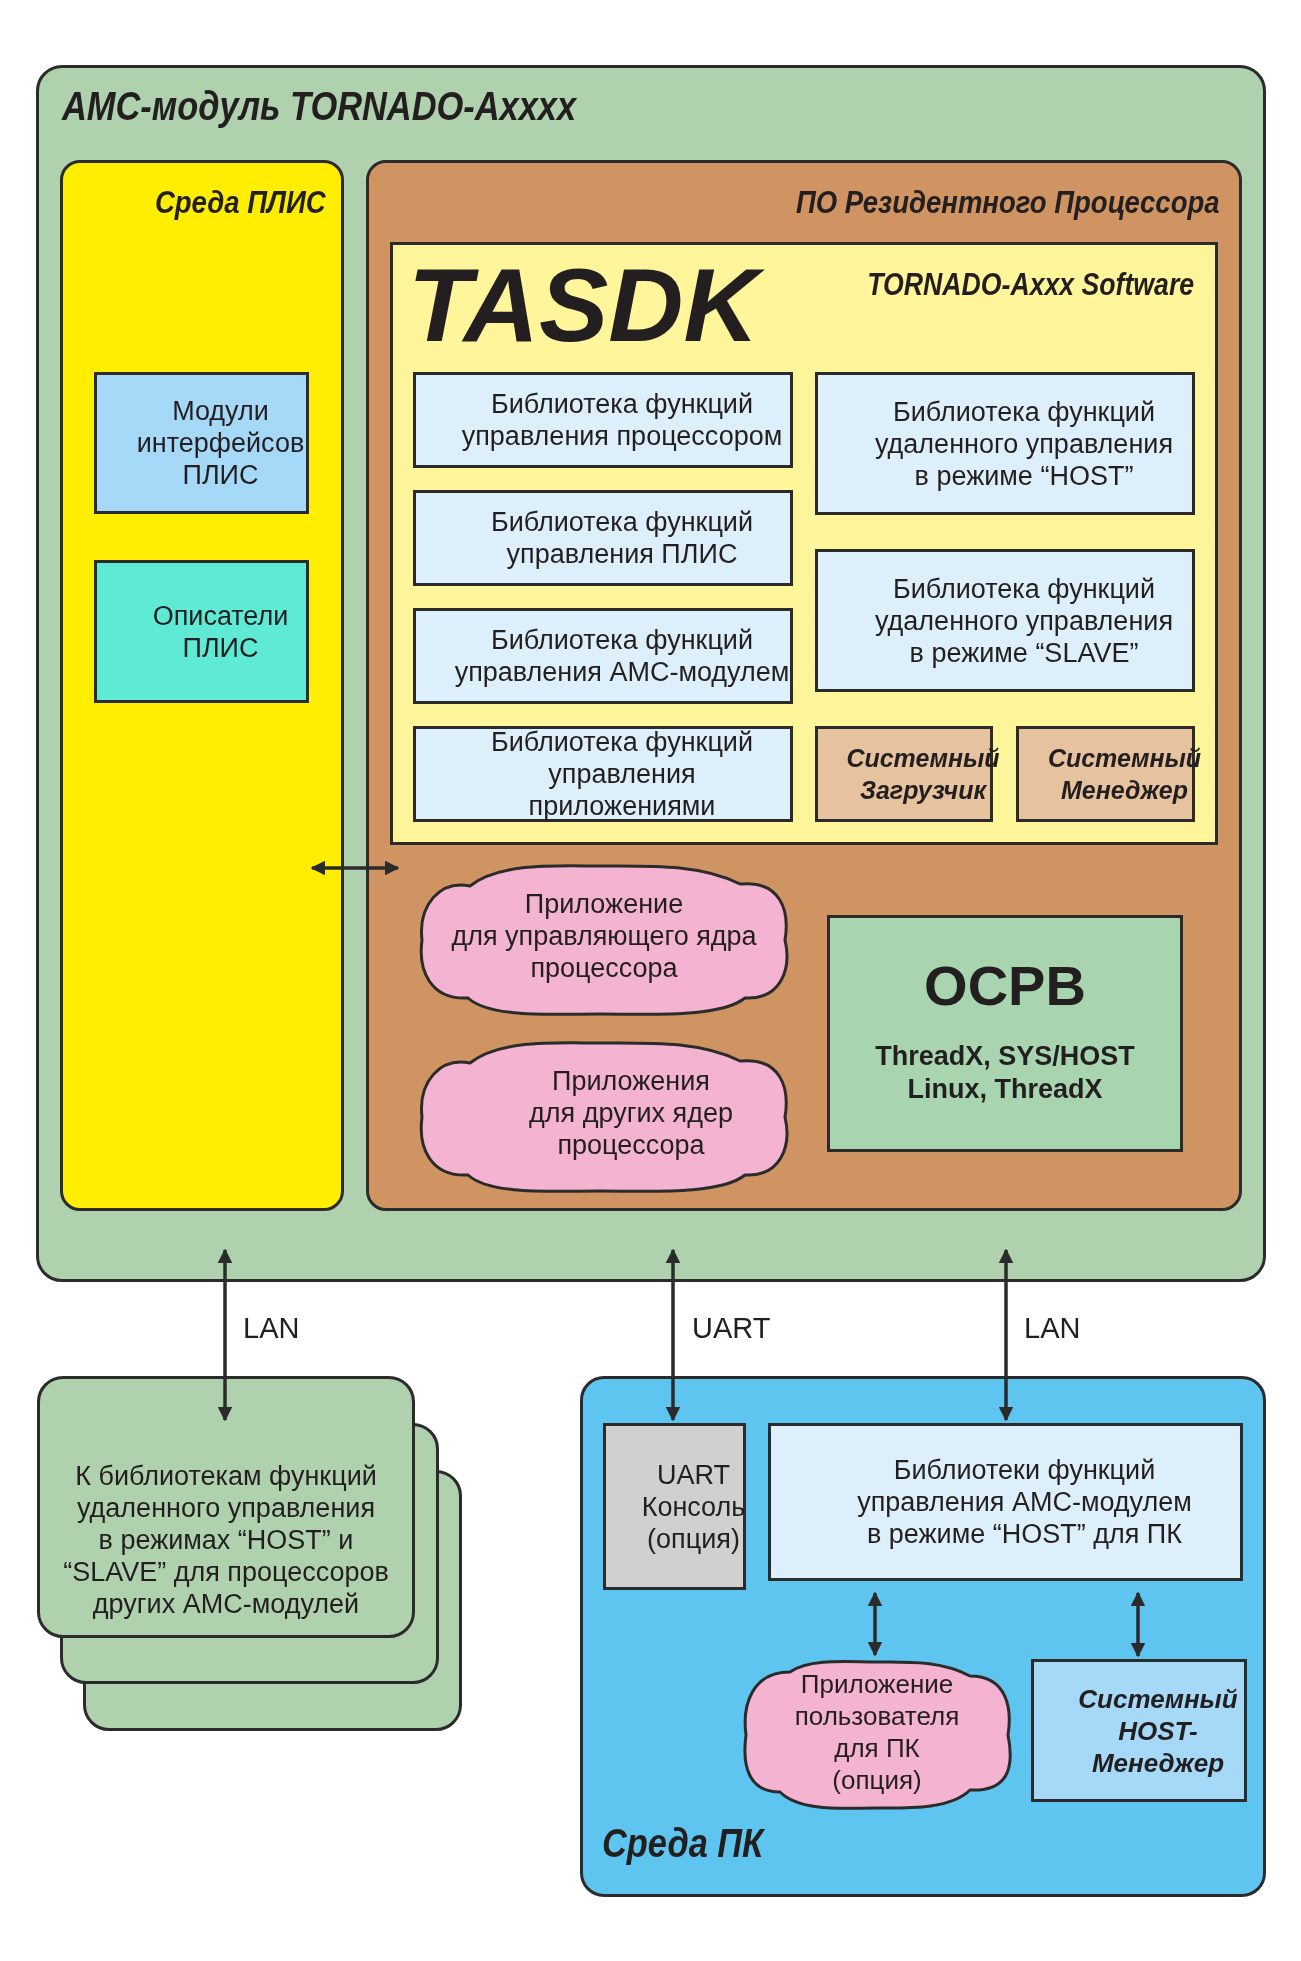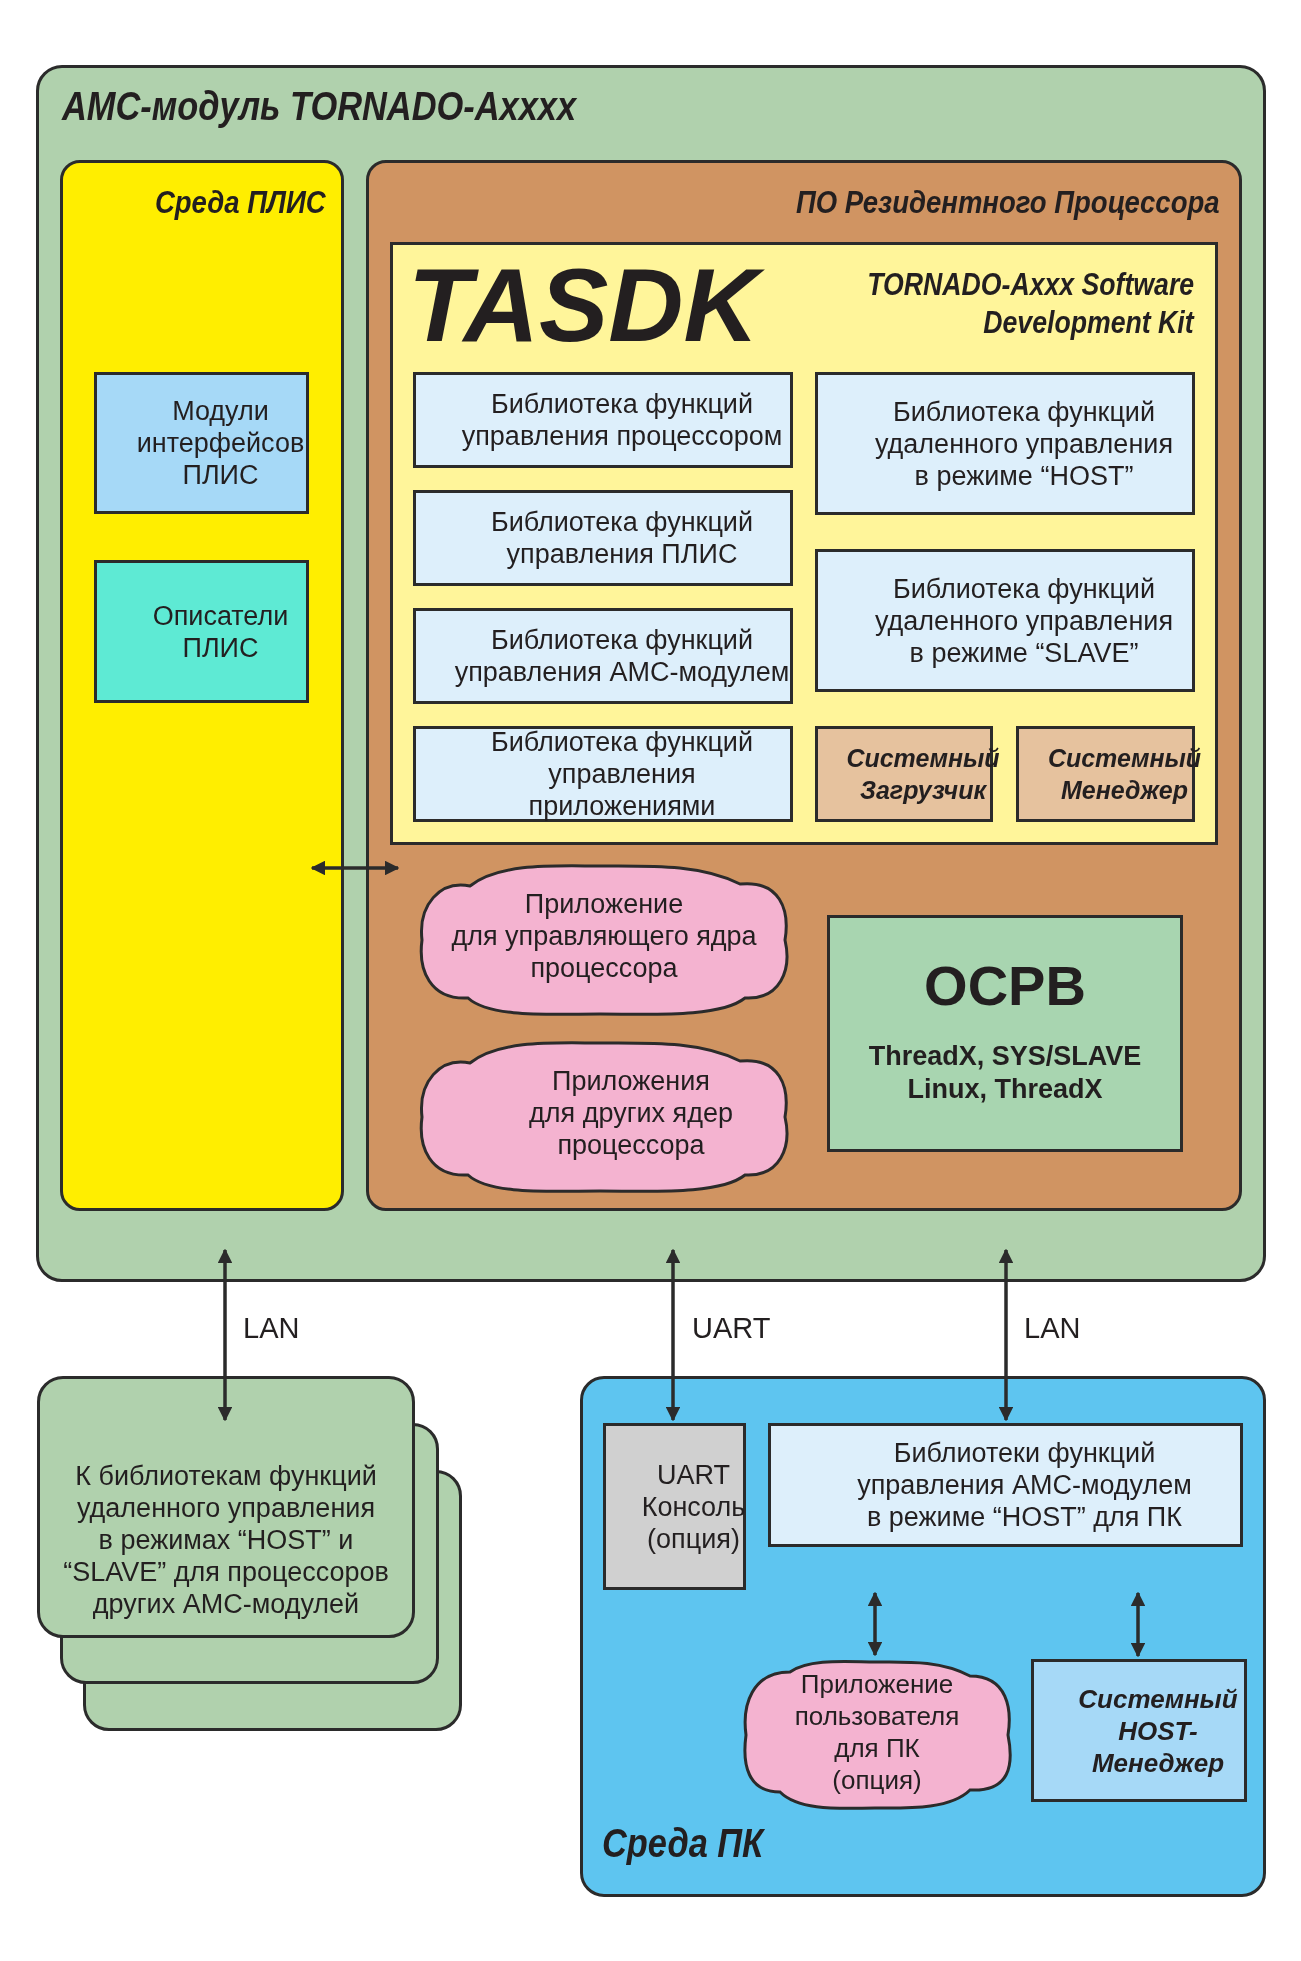--- a/index.html
+++ b/index.html
@@ -35,21 +35,20 @@
 
 <div class="abs outline" style="left:366px; top:160px; width:876px; height:1051px; background:#d09462; border-radius:20px;"></div>
 <div class="abs bi" style="left:680px; top:182px; width:540px; text-align:right; font-size:32px; line-height:40px;">
   <span class="title-cond" style="transform-origin:right center;">ПО Резидентного Процессора</span>
 </div>
 
 <div class="abs" style="left:390px; top:242px; width:828px; height:603px; background:#fff59a; border:3px solid #2b2b2b;"></div>
 <div class="abs bi" style="left:408px; top:250px; font-size:104px; line-height:110px;">TASDK</div>
 <div class="abs bi" style="left:760px; top:266px; width:434px; text-align:right; font-size:31px; line-height:38px;">
   <div><span class="title-cond" style="transform-origin:right center;">TORNADO-Axxx Software</span></div>
-  <div><span class="title-cond" style="transform-origin:right center;">Development Kit</span></div>
 </div>
 
 <div class="abs lib center" style="left:413px; top:372px; width:380px; height:96px;">Библиотека функций
 управления процессором</div>
 <div class="abs lib center" style="left:413px; top:490px; width:380px; height:96px;">Библиотека функций
 управления ПЛИС</div>
 <div class="abs lib center" style="left:413px; top:608px; width:380px; height:96px;">Библиотека функций
 управления АМС-модулем</div>
 <div class="abs lib center" style="left:413px; top:726px; width:380px; height:96px;">Библиотека функций
 управления приложениями</div>
@@ -62,21 +61,21 @@
 в режиме “SLAVE”</div>
 
 <div class="abs lib center bi" style="left:815px; top:726px; width:178px; height:96px; background:#e6c29e; font-size:25px; line-height:32px;">Системный
 Загрузчик</div>
 <div class="abs lib center bi" style="left:1016px; top:726px; width:179px; height:96px; background:#e6c29e; font-size:25px; line-height:32px;">Системный
 Менеджер</div>
 
 <div class="abs" style="left:827px; top:915px; width:356px; height:237px; background:#a8d5b0; border:3px solid #2b2b2b;"></div>
 <div class="abs center" style="left:827px; top:950px; width:356px; height:70px; font-size:56px; font-weight:bold;">ОСРВ</div>
 <div class="abs" style="left:827px; top:1040px; width:356px; text-align:center; font-size:27px; line-height:33px; font-weight:bold;">
-  <div>ThreadX, SYS/SLAVE</div>
+  <div>ThreadX, SYS/HOST</div>
   <div>Linux, ThreadX</div>
 </div>
 
 <div class="abs outline" style="left:83px; top:1470px; width:379px; height:261px; background:#b0d1ad; border-radius:26px;"></div>
 <div class="abs outline" style="left:60px; top:1423px; width:379px; height:261px; background:#b0d1ad; border-radius:26px;"></div>
 <div class="abs outline" style="left:37px; top:1376px; width:378px; height:262px; background:#b0d1ad; border-radius:26px;"></div>
 <div class="abs" style="left:37px; top:1428px; width:378px; text-align:center; font-size:27px; line-height:32px; white-space:pre-line;">
   <div>К библиотекам функций
 удаленного управления
 в режимах “HOST” и
@@ -84,21 +83,21 @@
 других АМС-модулей</div>
 </div>
 
 <div class="abs outline" style="left:580px; top:1376px; width:686px; height:521px; background:#5ec5f0; border-radius:24px;"></div>
 <div class="abs bi" style="left:602px; top:1820px; font-size:40px; line-height:46px;">
   <span class="title-cond">Среда ПК</span>
 </div>
 <div class="abs lib center" style="left:603px; top:1423px; width:143px; height:167px; background:#d0d0d0;">UART
 Консоль
 (опция)</div>
-<div class="abs lib center" style="left:768px; top:1423px; width:475px; height:124px;">Библиотеки функций
+<div class="abs lib center" style="left:768px; top:1423px; width:475px; height:158px;">Библиотеки функций
 управления АМС-модулем
 в режиме “HOST” для ПК</div>
 <div class="abs lib center bi" style="left:1031px; top:1659px; width:216px; height:143px; background:#a6d9f7; font-size:26px; line-height:32px;">Системный
 HOST-
 Менеджер</div>
 
 <svg class="overlay" viewBox="0 0 1301 1961">
   <defs>
     <marker id="ah" viewBox="0 0 10 10" refX="9" refY="5" markerWidth="4.2" markerHeight="4.2" orient="auto-start-reverse">
       <path d="M0,0 L10,5 L0,10 z" fill="#2b2b2b"></path>

